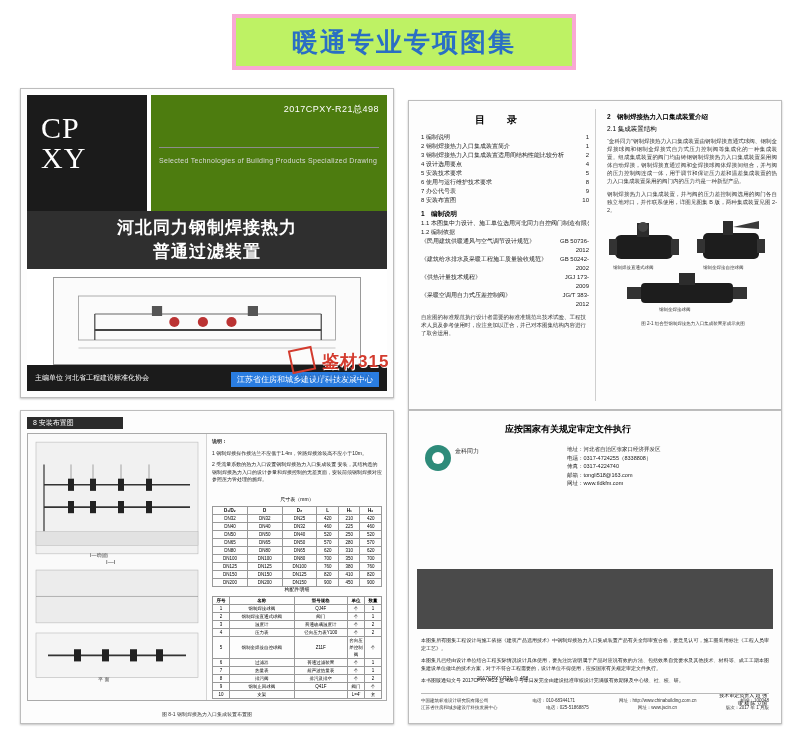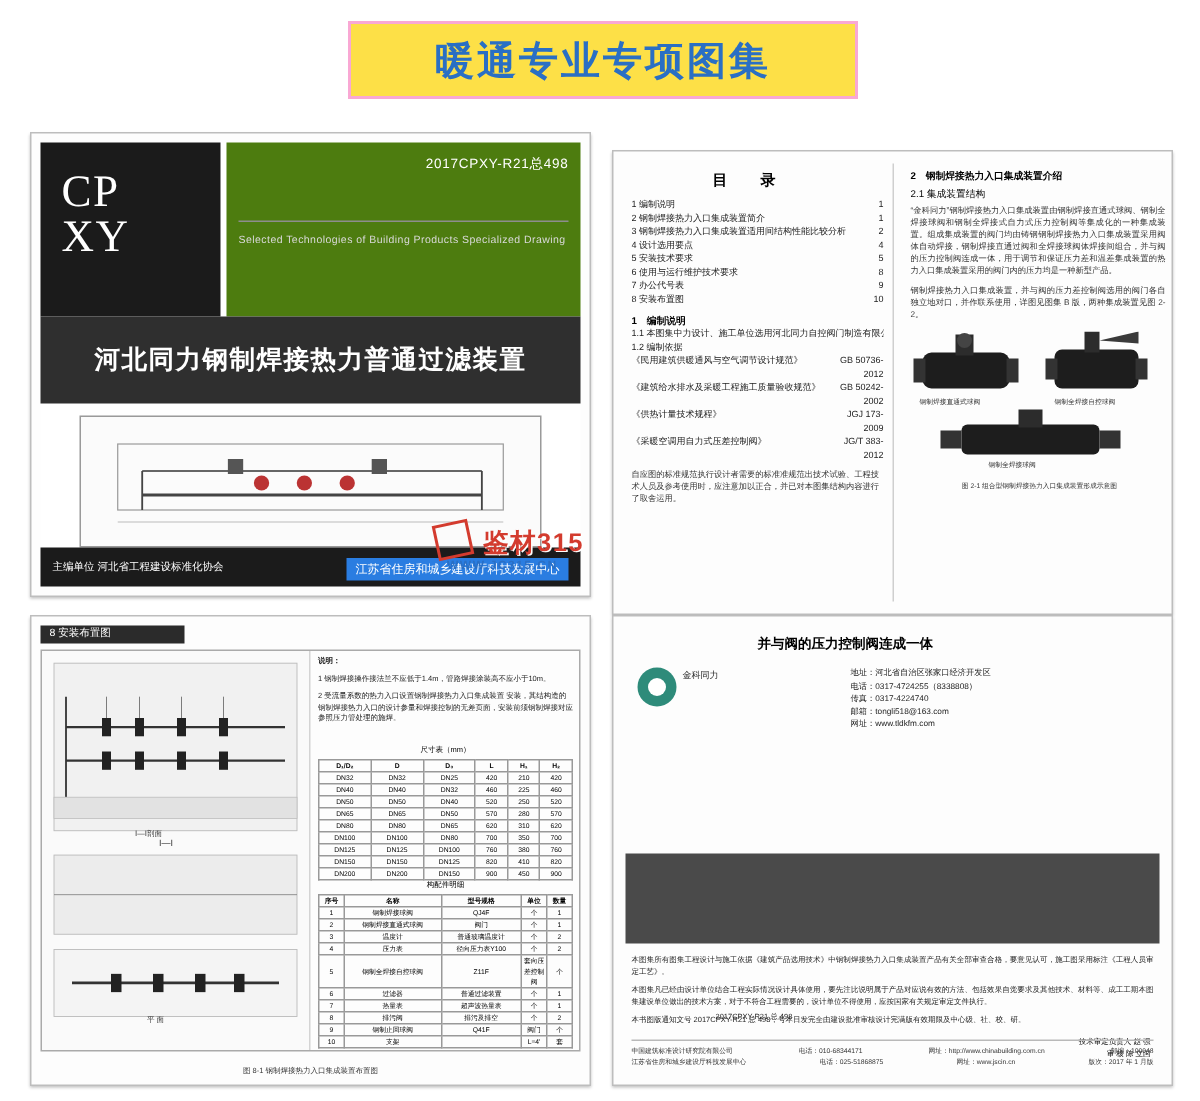--- a/index.html
+++ b/index.html
@@ -7,23 +7,23 @@
     width:800px;height:734px;
     background:#ffffff;
     font-family:"Liberation Sans","DejaVu Sans",sans-serif;
     overflow:hidden;
   }
   .page{position:relative;width:800px;height:734px;}
 
   
   .banner{
     position:absolute;left:232px;top:14px;width:336px;height:48px;
-    border:2px solid #f9a8d4;
+    border:4px solid #f9a8d4;
     display:flex;align-items:center;justify-content:center;
-    background:#fde047;
+    background:#bef264;
   }
   .banner-text{
     color:#2a6fc4;font-size:26px;font-weight:bold;letter-spacing:2px;
     font-family:"DejaVu Sans","Liberation Sans",sans-serif;
   }
 
   
   .grid{position:absolute;left:20px;top:88px;width:760px;height:634px;}
   .card{
     position:absolute;background:#fdfdfd;border:1px solid #bdbdbd;
@@ -46,21 +46,21 @@
     font-size:30px;font-weight:normal;letter-spacing:1px;
     font-family:"Liberation Serif","DejaVu Serif",serif;
   }
   .cover-right{position:absolute;left:124px;top:0;right:0;height:116px;background:#4d7c0f;color:#fff;}
   .cov-code{position:absolute;right:8px;top:8px;font-size:9px;letter-spacing:.5px;}
   .cov-t1{position:absolute;left:8px;top:28px;font-size:15px;font-weight:bold;}
   .cov-rule{position:absolute;left:8px;right:8px;top:52px;height:1px;background:#8d8d8d;}
   .cov-t2{position:absolute;left:8px;top:62px;font-size:7px;color:#d9d9d9;letter-spacing:.3px;}
   .cov-band{
     position:absolute;left:0;right:0;top:116px;height:58px;background:#2f2f2f;color:#fff;
-    display:flex;align-items:center;justify-content:center;
+    display:flex;flex-direction:column;align-items:center;justify-content:center;
   }
   .cov-band div{font-size:17px;font-weight:bold;line-height:24px;letter-spacing:1px;}
   .cov-fig{
     position:absolute;left:26px;right:26px;top:182px;height:86px;
     border:1px solid #9a9a9a;background:#fbfbfb;
   }
   .cov-foot{position:absolute;left:0;right:0;bottom:0;height:26px;background:#1b1b1b;color:#fff;}
   .cov-foot .lf{position:absolute;left:8px;top:8px;font-size:7px;}
   .cov-foot .rt{position:absolute;right:8px;top:7px;font-size:8px;background:#2a7de1;padding:2px 6px;}
 
@@ -494,21 +494,21 @@
                 </tr>
             </tbody>
           </table>
         </div>
       </div>
       <div class="dwg-caption">图 8-1  钢制焊接热力入口集成装置布置图</div>
     </div>
 
     <div class="card" id="card-br">
       <div class="bk">
-        <div class="bk-co">并与阀的压力控制阀连成一体</div>
+        <div class="bk-co">应按国家有关规定审定文件执行</div>
         <div class="bk-logo"></div>
         <div class="bk-logo-t">金科同力</div>
         <div class="bk-info">
           <div>地址：河北省自治区张家口经济开发区</div>
           <div>电话：0317-4724255（8338808）</div>
           <div>传真：0317-4224740</div>
           <div>邮箱：tongli518@163.com</div>
           <div>网址：www.tldkfm.com</div>
         </div>
 

